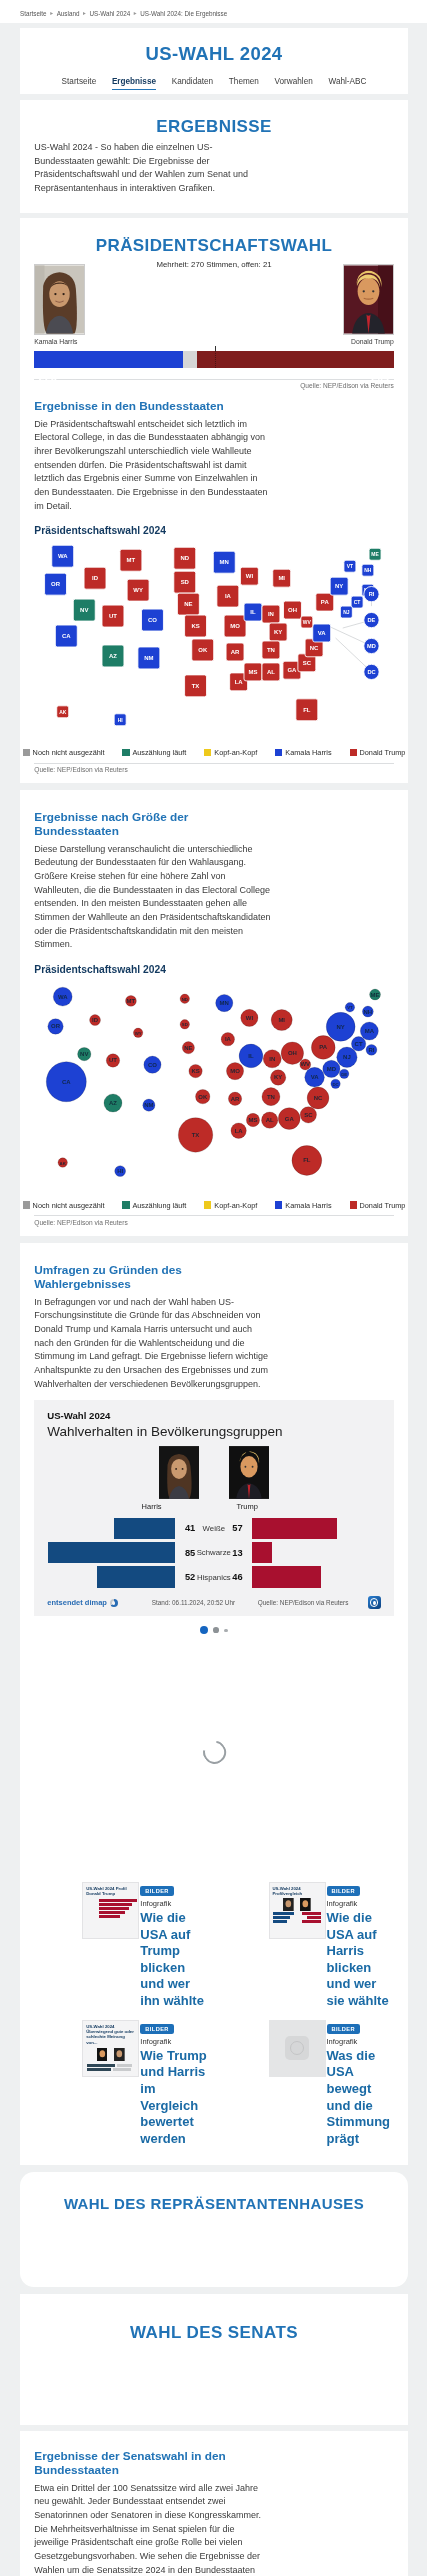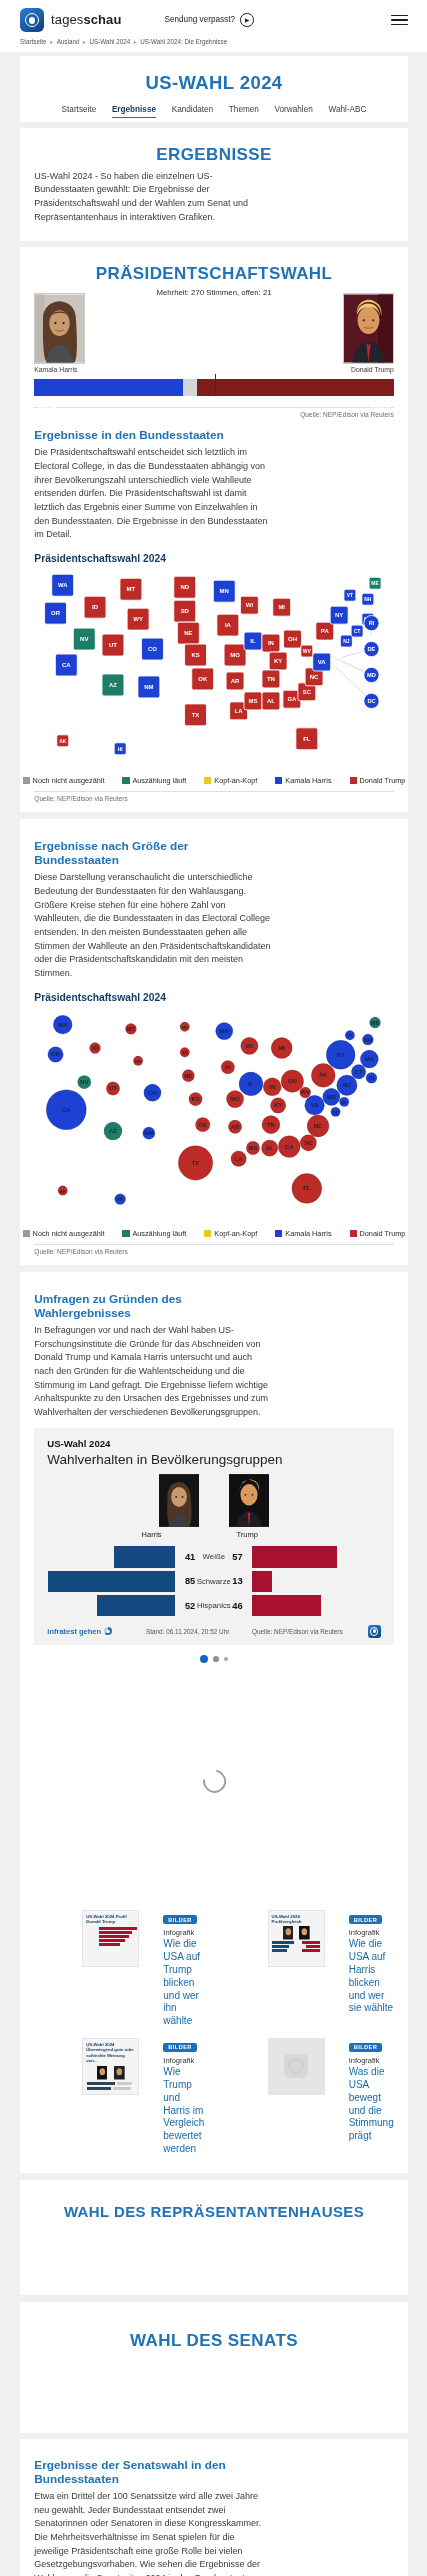--- a/index.html
+++ b/index.html
@@ -75,55 +75,42 @@
   .info-foot .src{margin-left:17px;}
   .info-foot .ard{margin-left:auto;}
   .dots{display:flex;justify-content:center;align-items:center;gap:5px;margin:10px 0 0;}
   .dot{border-radius:50%;cursor:pointer;}
   .dot.d1{width:7.8px;height:7.8px;background:#1565c0;}
   .dot.d2{width:5.7px;height:5.7px;background:#8d9296;}
   .dot.d3{width:3.6px;height:3.6px;background:#a9adb0;}
   .spinner{width:18.5px;height:18.5px;border:2.3px solid #9aa0a4;border-top-color:transparent;border-radius:50%;margin:107px auto 0;transform:rotate(-35deg);}
   
   .teaser-grid{display:grid;grid-template-columns:1fr 1fr;gap:10px 13px;margin:118px 0 4.3px;}
-  .teaser{display:flex;gap:24px;cursor:pointer;padding-left:48px;}
+  .teaser{display:flex;gap:1px;cursor:pointer;padding-left:48px;}
   .thumb{width:57px;height:57px;flex:0 0 auto;background:#f4f4f5;border:0.7px solid #e3e3e5;box-sizing:border-box;overflow:hidden;position:relative;font-size:4.3px;}
   .thumb .tcap{color:#12395f;font-weight:700;font-size:4.3px;line-height:1.25;padding:2.9px 2.9px 1.4px;}
   .mini-bar{height:2.9px;margin:1.1px 4.3px 0 15.7px;background:#a8102f;}
   .mini-bar.blue{background:#134a80;margin:1.1px 1.4px 0 4.3px;}
   .mini-row{display:flex;align-items:center;gap:1.4px;}
   .mini-ph{width:10.7px;height:13.5px;}
   .thumb.placeholder{background:#e4e5e6;border:0;display:flex;align-items:center;justify-content:center;}
   .ph-logo{width:24px;height:24px;border-radius:5px;background:#d6d7d8;position:relative;}
   .ph-logo:before{content:"";position:absolute;inset:5px;border-radius:50%;border:1.8px solid #c4c5c6;}
   .t-body{padding-top:1.4px;}
   .badge{display:inline-block;background:#1d6fb8;color:#fff;font-size:5.7px;font-weight:700;letter-spacing:0.4px;padding:1.8px 5px;border-radius:2.1px;}
   .t-kicker{font-size:7.5px;color:#333;margin:3.6px 0 1.4px;}
-  .t-title{font-size:10px;line-height:1.28;font-weight:400;color:#1a6aa5;}
+  .t-title{font-size:13px;line-height:1.28;font-weight:700;color:#1a6aa5;}
   .empty-tall{height:50px;}
   svg text{font-family:"Liberation Sans",sans-serif;}
 </style>
 </head>
 <body>
 <div class="page">
 
 <div class="hdr">
-  <div class="hdr-top">
-    <span class="ts-icon"></span>
-    <span class="wordmark"><span>tages</span><b>schau</b></span>
-    <span class="sendung">
-      <span>Sendung verpasst?</span>
-      <span class="play">▶</span>
-    </span>
-    <span class="burger">
-          <i></i>
-          <i></i>
-          <i></i>
-        </span>
-  </div>
   <div class="crumbs">
         <span>Startseite</span>
         <span class="sep">▸</span>
         <span>Ausland</span>
         <span class="sep">▸</span>
         <span>US-Wahl 2024</span>
         <span class="sep">▸</span>
         <span>US-Wahl 2024: Die Ergebnisse</span>
       </div>
 </div>
@@ -732,21 +719,21 @@
               <span class="cat">Hispanics</span>
               <span class="val">46</span>
             </div>
             <div class="demo-right">
               <div class="demo-bar" style="width: 69px; background: rgb(168, 16, 47);"></div>
             </div>
           </div>
         </div>
     <div class="info-foot">
       <span class="dimap">
-            <span>infratest gehen</span>
+            <span>entsendet dimap</span>
             <span class="ring"></span>
           </span>
       <span class="stand">Stand:  06.11.2024, 20:52 Uhr</span>
       <span class="src">Quelle: NEP/Edison via Reuters</span>
       <span class="ard ts-icon mini"></span>
     </div>
   </div>
 
   <div class="dots">
     <span class="dot d1"></span>
@@ -822,21 +809,21 @@
         </div>
         <div class="teaser">
           <div class="thumb placeholder">
             <div class="ph-logo"></div>
           </div>
           <div class="t-body"><span class="badge">BILDER</span><div class="t-kicker">Infografik</div><div class="t-title">Was die USA bewegt und die Stimmung prägt</div></div>
         </div>
       </div>
 </div>
 
-<div class="card" style="margin-top:7.1px;">
+<div class="card" style="margin-top:7.1px;border-radius:14px;">
   <h2 class="sect-h small" style="margin-top:13px;">WAHL DES REPRÄSENTANTENHAUSES</h2>
   <div class="empty-tall" style="height:61px;"></div>
 </div>
 
 <div class="card" style="margin-top:7.1px;">
   <h2 class="sect-h" style="margin-top:18.5px;">WAHL DES SENATS</h2>
   <div class="empty-tall" style="height:68px;"></div>
 </div>
 
 <div class="card" style="margin-top:5.7px;">

